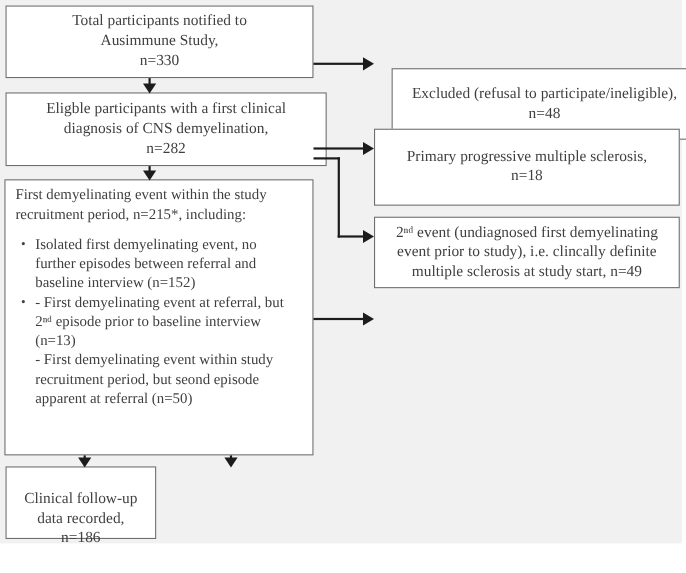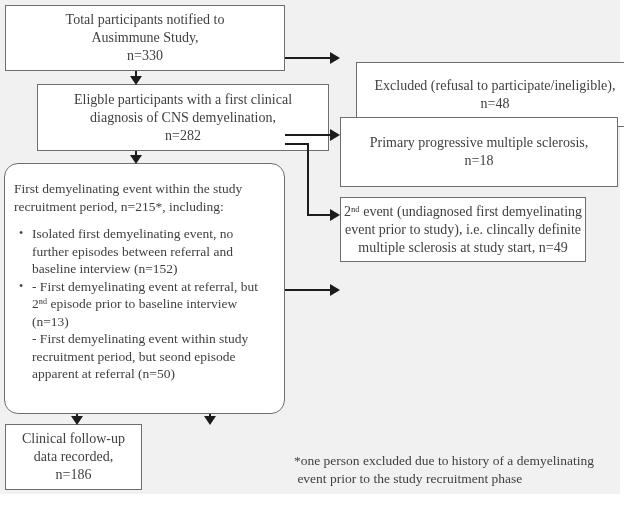--- a/index.html
+++ b/index.html
@@ -34,28 +34,28 @@
   }
   .fbox .box-text {
     white-space: pre-line;
     text-align: center;
   }
   .v-center { align-items: center; }
   .v-top    { align-items: flex-start; }
 
   
   #box-total        { left: 5px;   top: 5px;   width: 280px; height: 66px; }
-  #box-eligible     { left: 5px;   top: 84px;  width: 292px; height: 67px; margin-left: 32px; }
+  #box-eligible     { left: 5px;   top: 84px;  width: 292px; height: 67px; }
   #box-first-event  { left: 4px;   top: 163px; width: 281px; height: 251px;
-                      display: block; padding: 16px 9px; font-size: 13.5px; line-height: 17.5px; border-radius: 14px; }
-  #box-clinical     { left: 5px;   top: 424px; width: 137px; height: 66px; padding-top: 5px; }
+                      display: block; padding: 4px 9px; font-size: 13.5px; line-height: 17.5px; }
+  #box-clinical     { left: 5px;   top: 424px; width: 137px; height: 66px; padding-top: 20px; }
   #box-reconstructed{ left: 147px; top: 424px; width: 138px; height: 66px; padding-top: 6px; }
   #box-excluded     { left: 356px; top: 40px;  width: 278px; height: 65px; margin-top: 22px; }
   #box-primary      { left: 340px; top: 117px; width: 278px; height: 70px; }
-  #box-second-event { left: 340px; top: 197px; width: 246px; height: 65px; }
+  #box-second-event { left: 340px; top: 197px; width: 278px; height: 65px; }
   #box-no-followup  { left: 340px; top: 272px; width: 278px; height: 71px; }
 
   
   .intro {
     white-space: pre-line;
     margin-bottom: 10px;
   }
   .bullet-row {
     display: flex;
     align-items: flex-start;
@@ -194,15 +194,13 @@
     <div class="aline" style="left:285px; top:143px; width:24px; height:2px;"></div>
     <div class="aline" style="left:307px; top:143px; width:2px; height:73px;"></div>
     <div class="aline" style="left:307px; top:214px; width:24px; height:2px;"></div>
     <div class="ahead-right" style="left:330px; top:209px;"></div>
   </div>
   <div>
     <div class="aline" style="left:285px; top:289px; width:46px; height:2px;"></div>
     <div class="ahead-right" style="left:330px; top:284px;"></div>
   </div>
 
-  <div class="footnote">*one person excluded due to history of a demyelinating
- event prior to the study recruitment phase</div>
 </div>
 
 </body></html>

